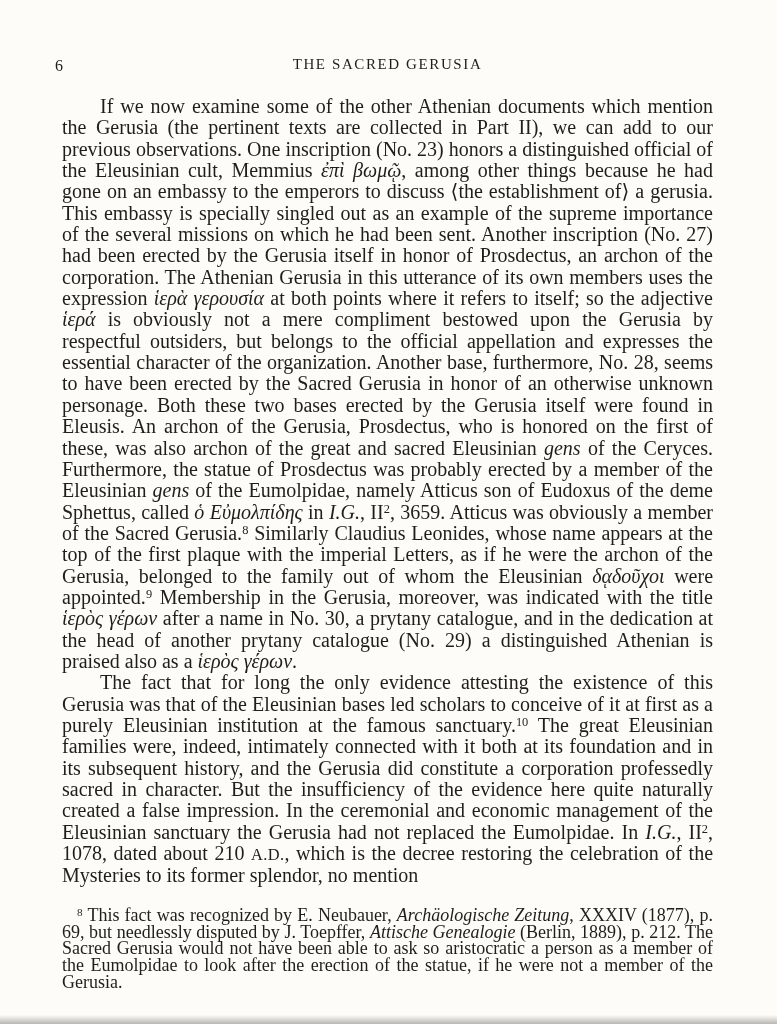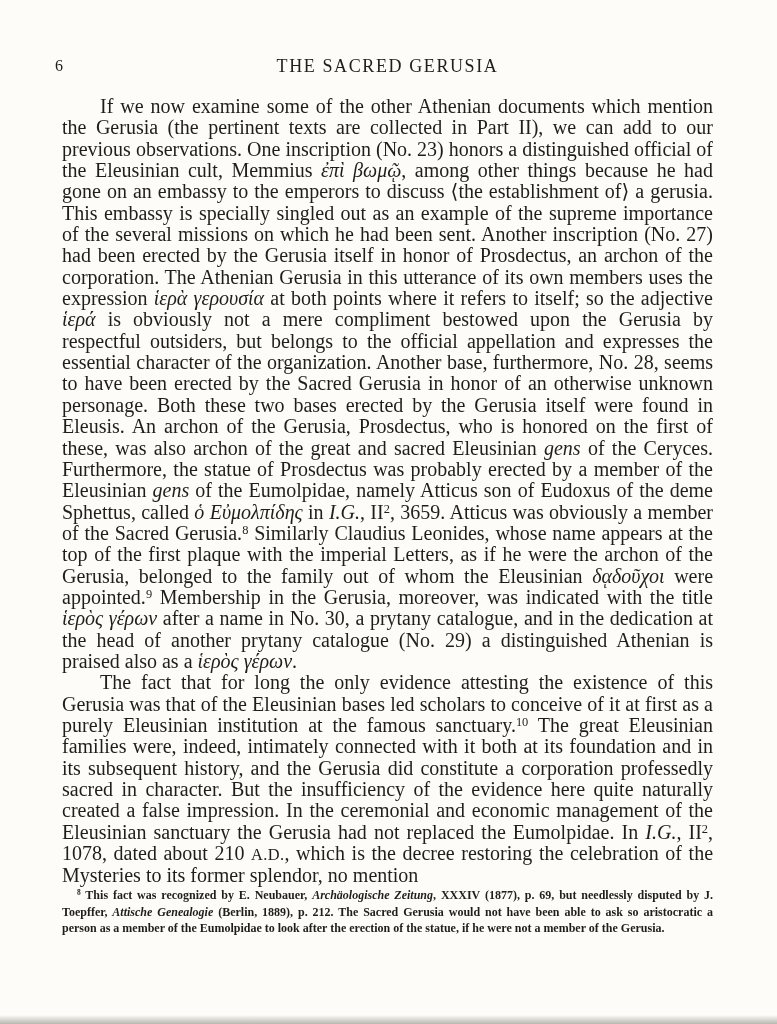--- a/index.html
+++ b/index.html
@@ -27,43 +27,43 @@
     height:22px;
     margin-bottom:18px;
   }
   .page-number {
     position:absolute; left:-7px; top:1px;
     font-size:16px;
   }
   .running-title {
     position:absolute; left:0; right:0; top:0;
     text-align:center;
-    font-size:18px;
+    font-size:15px;
     letter-spacing:1.6px;
   }
   .body-text {
     font-size:20px;
     line-height:21.35px;
     text-align:justify;
   }
   .para { text-indent:38px; }
   sup {
     font-size:0.62em;
     line-height:0;
     vertical-align:baseline;
     position:relative;
     top:-0.45em;
   }
   .it { font-style:italic; }
   .sc { font-size:0.82em; letter-spacing:0.4px; }
   .footnotes {
-    font-size:12px;
+    margin-top:20px;
+    font-size:18px;
     line-height:16.8px;
     text-align:justify;
-    font-weight:bold;
   }
   .footnote { text-indent:15px; }
 </style>
 </head>
 <body>
 
 <div class="page">
   <header class="running-head">
     <span class="page-number">6</span>
     <span class="running-title">THE SACRED GERUSIA</span>

